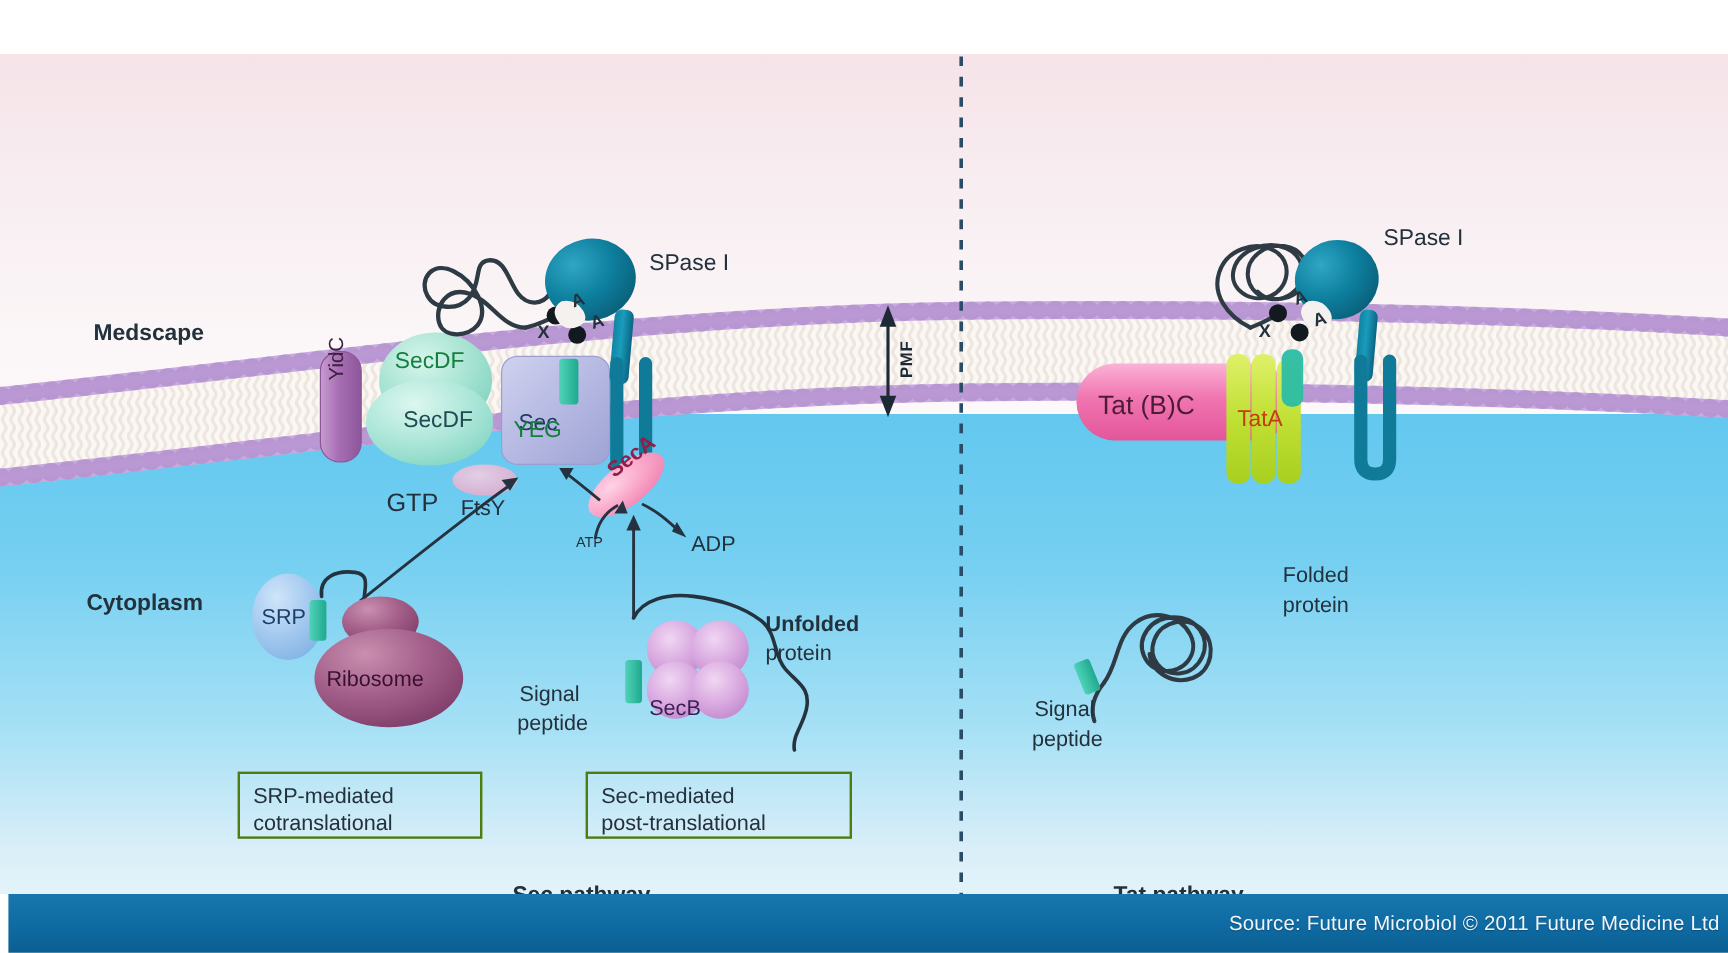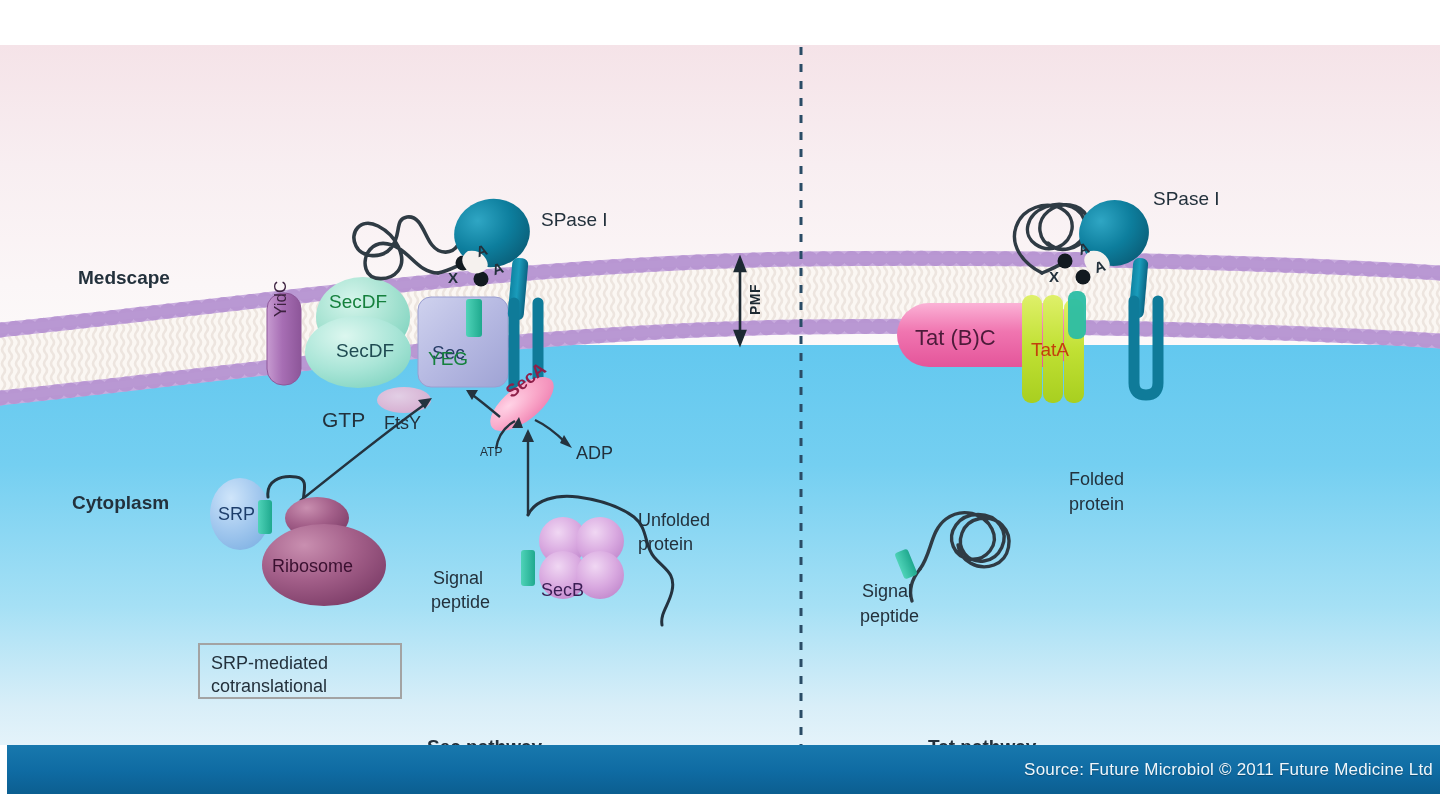--- a/index.html
+++ b/index.html
@@ -77,40 +77,40 @@
   .t-seca { left: 502px; top: 341px; font-size: 18px; color: #8e1f49; font-weight: 600;
             transform: rotate(-38deg); transform-origin: left top; }
   .t-atp  { left: 480px; top: 400px; font-size: 12px; }
   .t-adp  { left: 576px; top: 398px; font-size: 18px; }
 
   .t-srp      { left: 218px; top: 459px; font-size: 18px; color: #1d3e6b; }
   .t-ribosome { left: 272px; top: 511px; font-size: 18px; color: #3a1030; }
   .t-secb     { left: 541px; top: 535px; font-size: 18px; color: #3a1d53; }
   .t-sigpep1  { left: 433px; top: 523px; font-size: 18px; }
   .t-sigpep2  { left: 431px; top: 547px; font-size: 18px; }
-  .t-unf1     { left: 638px; top: 465px; font-size: 18px; }
+  .t-unf1     { left: 638px; top: 465px; font-size: 18px; font-weight: bold; }
   .t-unf2     { left: 638px; top: 489px; font-size: 18px; }
 
   .t-tatbc { left: 915px; top: 280px; font-size: 22px; color: #4d1b3a; }
   .t-tata  { left: 1031px; top: 294px; font-size: 19px; color: #c2410c; }
 
   .t-rsig1 { left: 862px; top: 536px; font-size: 18px; }
   .t-rsig2 { left: 860px; top: 561px; font-size: 18px; }
   .t-fold1 { left: 1069px; top: 424px; font-size: 18px; }
   .t-fold2 { left: 1069px; top: 449px; font-size: 18px; }
 
   .t-pmf { left: 747px; top: 270px; font-size: 14px; font-weight: 700; color: #1d2a33;
            transform: rotate(-90deg); transform-origin: left top; letter-spacing: .5px; }
 
   .t-secpath { left: 427px; top: 691px; font-size: 19px; font-weight: 700; }
   .t-tatpath { left: 928px; top: 691px; font-size: 19px; font-weight: 700; }
 
   
   .callbox {
-    position: absolute; border: 2px solid #a3a3a3; background: transparent;
+    position: absolute; border: 2px solid #4d7c0f; background: transparent;
     padding: 7px 11px 9px 11px;
   }
   .callbox .line { font-size: 18px; color: #23313c; line-height: 1.28; white-space: pre; }
   .box-srp { left: 198px; top: 598px; width: 204px; height: 56px; }
   .box-sec { left: 488px; top: 598px; width: 222px; height: 56px; }
 </style>
 </head>
 <body>
 
 <div id="page">
@@ -396,20 +396,24 @@
     <div class="lbl" style="left:490px;top:217px;font-size:15px;font-weight:700;transform:rotate(-18deg);transform-origin:left top;">A</div>
 
     <div class="lbl" style="left:1049px;top:223px;font-size:15px;font-weight:700;">X</div>
     <div class="lbl" style="left:1076px;top:197px;font-size:15px;font-weight:700;transform:rotate(-18deg);transform-origin:left top;">A</div>
     <div class="lbl" style="left:1092px;top:215px;font-size:15px;font-weight:700;transform:rotate(-18deg);transform-origin:left top;">A</div>
 
     <div class="callbox box-srp">
       <div class="line">SRP-mediated</div>
       <div class="line">cotranslational</div>
     </div>
+    <div class="callbox box-sec">
+      <div class="line">Sec-mediated</div>
+      <div class="line">post-translational</div>
+    </div>
 
     <div class="lbl t-secpath">Sec pathway</div>
     <div class="lbl t-tatpath">Tat pathway</div>
   </div>
 
   <div class="footer">
     <div class="src">Source: Future Microbiol © 2011 Future Medicine Ltd</div>
   </div>
 
 </div>

